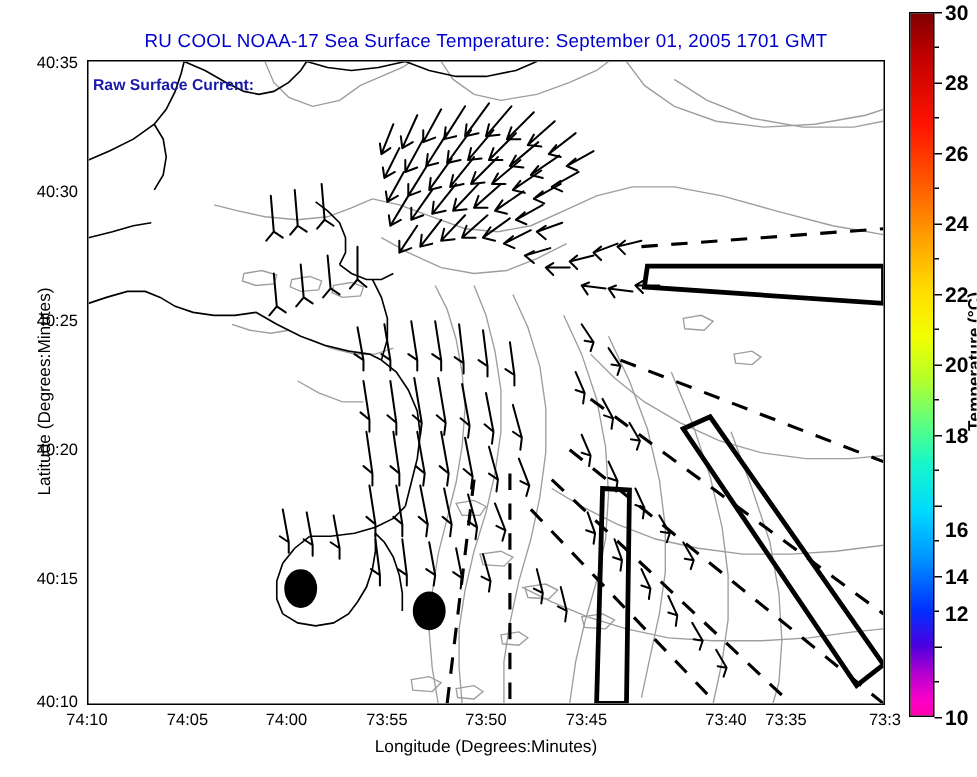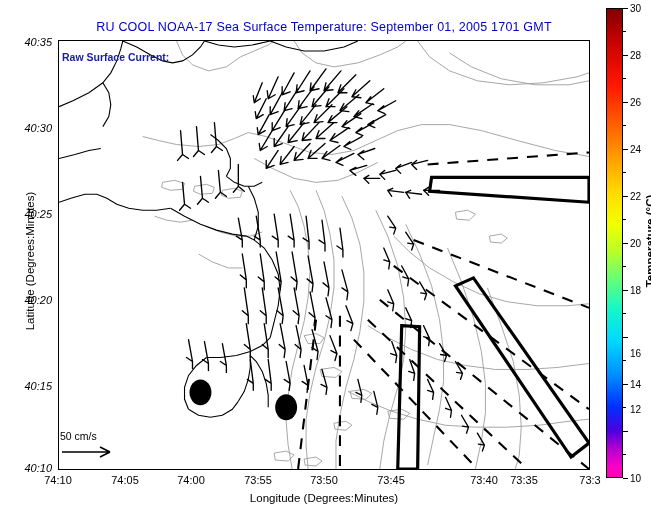--- a/index.html
+++ b/index.html
@@ -35,21 +35,21 @@
   #scale-legend .lbl{font-size:10.5px;color:#000;white-space:nowrap;}
   #scale-legend svg{display:block;margin-top:2px;}
 
   
   .xtick{
     position:absolute;top:474px;font-size:11px;color:#000;
     transform:translateX(-50%);white-space:nowrap;
   }
   .ytick{
     position:absolute;left:52px;font-size:11px;color:#000;
-    transform:translate(-100%,-50%);white-space:nowrap;font-style:italic;
+    transform:translate(-100%,-50%);white-space:nowrap;
   }
   #xlabel{
     position:absolute;left:58px;top:492px;width:532px;text-align:center;
     font-size:11.5px;color:#000;
   }
   #ylabel{
     position:absolute;left:-80px;top:255px;width:220px;text-align:center;
     font-size:11.5px;color:#000;transform:rotate(-90deg);
     transform-origin:center center;
   }
@@ -77,21 +77,21 @@
       #b400d0 94%,
       #ff00c8 98%,
       #ff00b0 100%);
   }
   .cb-tick{
     position:absolute;left:623px;width:5px;height:0;
     border-top:1.4px solid #000;
   }
   .cb-tick.minor{width:3px;}
   .cb-label{
-    position:absolute;left:630px;font-size:10px;font-weight:normal;color:#000;
+    position:absolute;left:630px;font-size:14px;font-weight:bold;color:#000;
     transform:translateY(-50%);white-space:nowrap;
   }
   #cb-axis-label{
     position:absolute;left:560px;top:235px;width:180px;text-align:center;
     font-size:11.5px;font-weight:bold;color:#000;
     transform:rotate(-90deg);transform-origin:center center;
   }
 </style>
 </head>
 <body>
@@ -307,26 +307,20 @@
         <ellipse cx="142" cy="353" rx="11" ry="13"></ellipse>
         <ellipse cx="228" cy="368" rx="11" ry="13"></ellipse>
       </g>
     </svg>
   </div>
 
   <div id="raw-current-note">
     <div>Raw Surface Current:</div>
   </div>
 
-  <div id="scale-legend">
-    <div class="lbl">50 cm/s</div>
-    <svg width="58" height="16">
-      <path d="M2,8 L50,8 M50,8 L40,3 M50,8 L40,13" stroke="#000" stroke-width="1.6" fill="none"></path>
-    </svg>
-  </div>
 
   <div class="xtick" style="left:58px">74:10</div>
   <div class="xtick" style="left:125px">74:05</div>
   <div class="xtick" style="left:191px">74:00</div>
   <div class="xtick" style="left:258px">73:55</div>
   <div class="xtick" style="left:324px">73:50</div>
   <div class="xtick" style="left:391px">73:45</div>
   <div class="xtick" style="left:484px">73:40</div>
   <div class="xtick" style="left:524px">73:35</div>
   <div class="xtick" style="left:590px">73:3</div>

